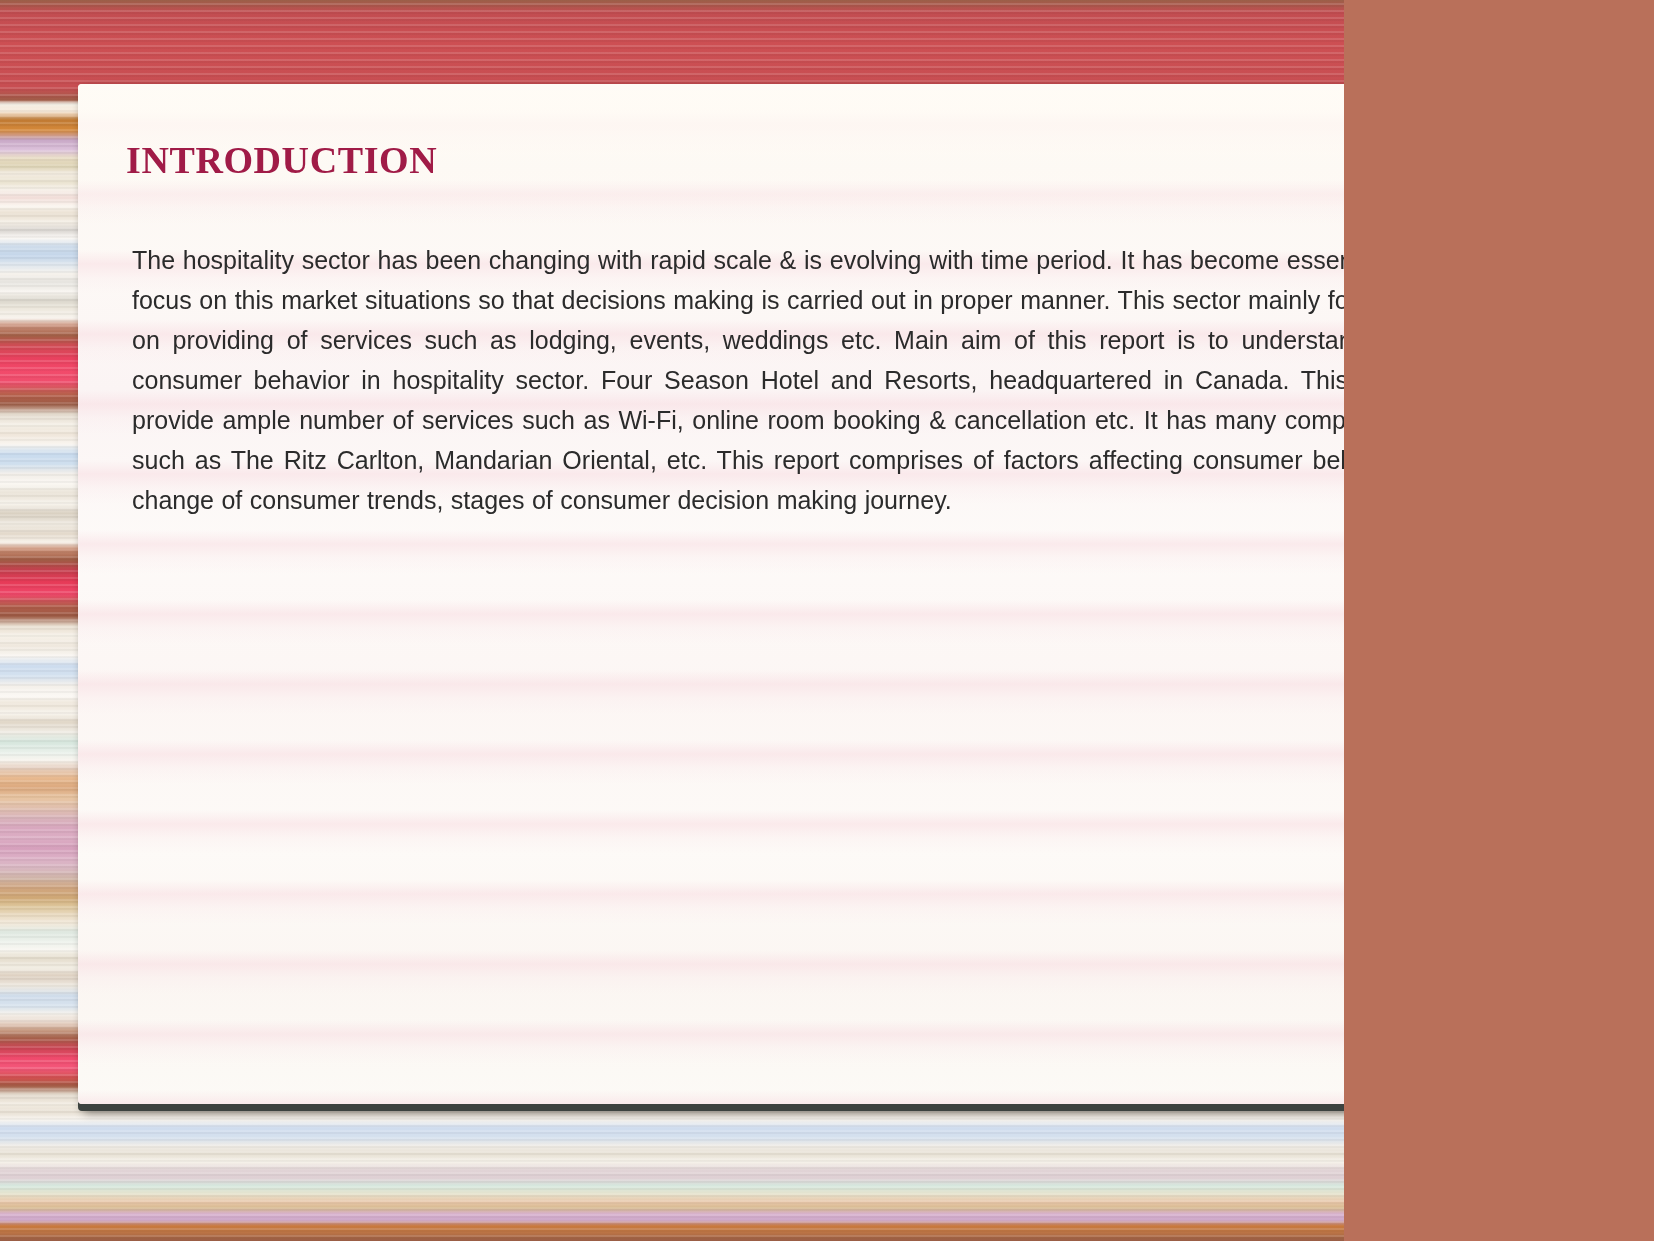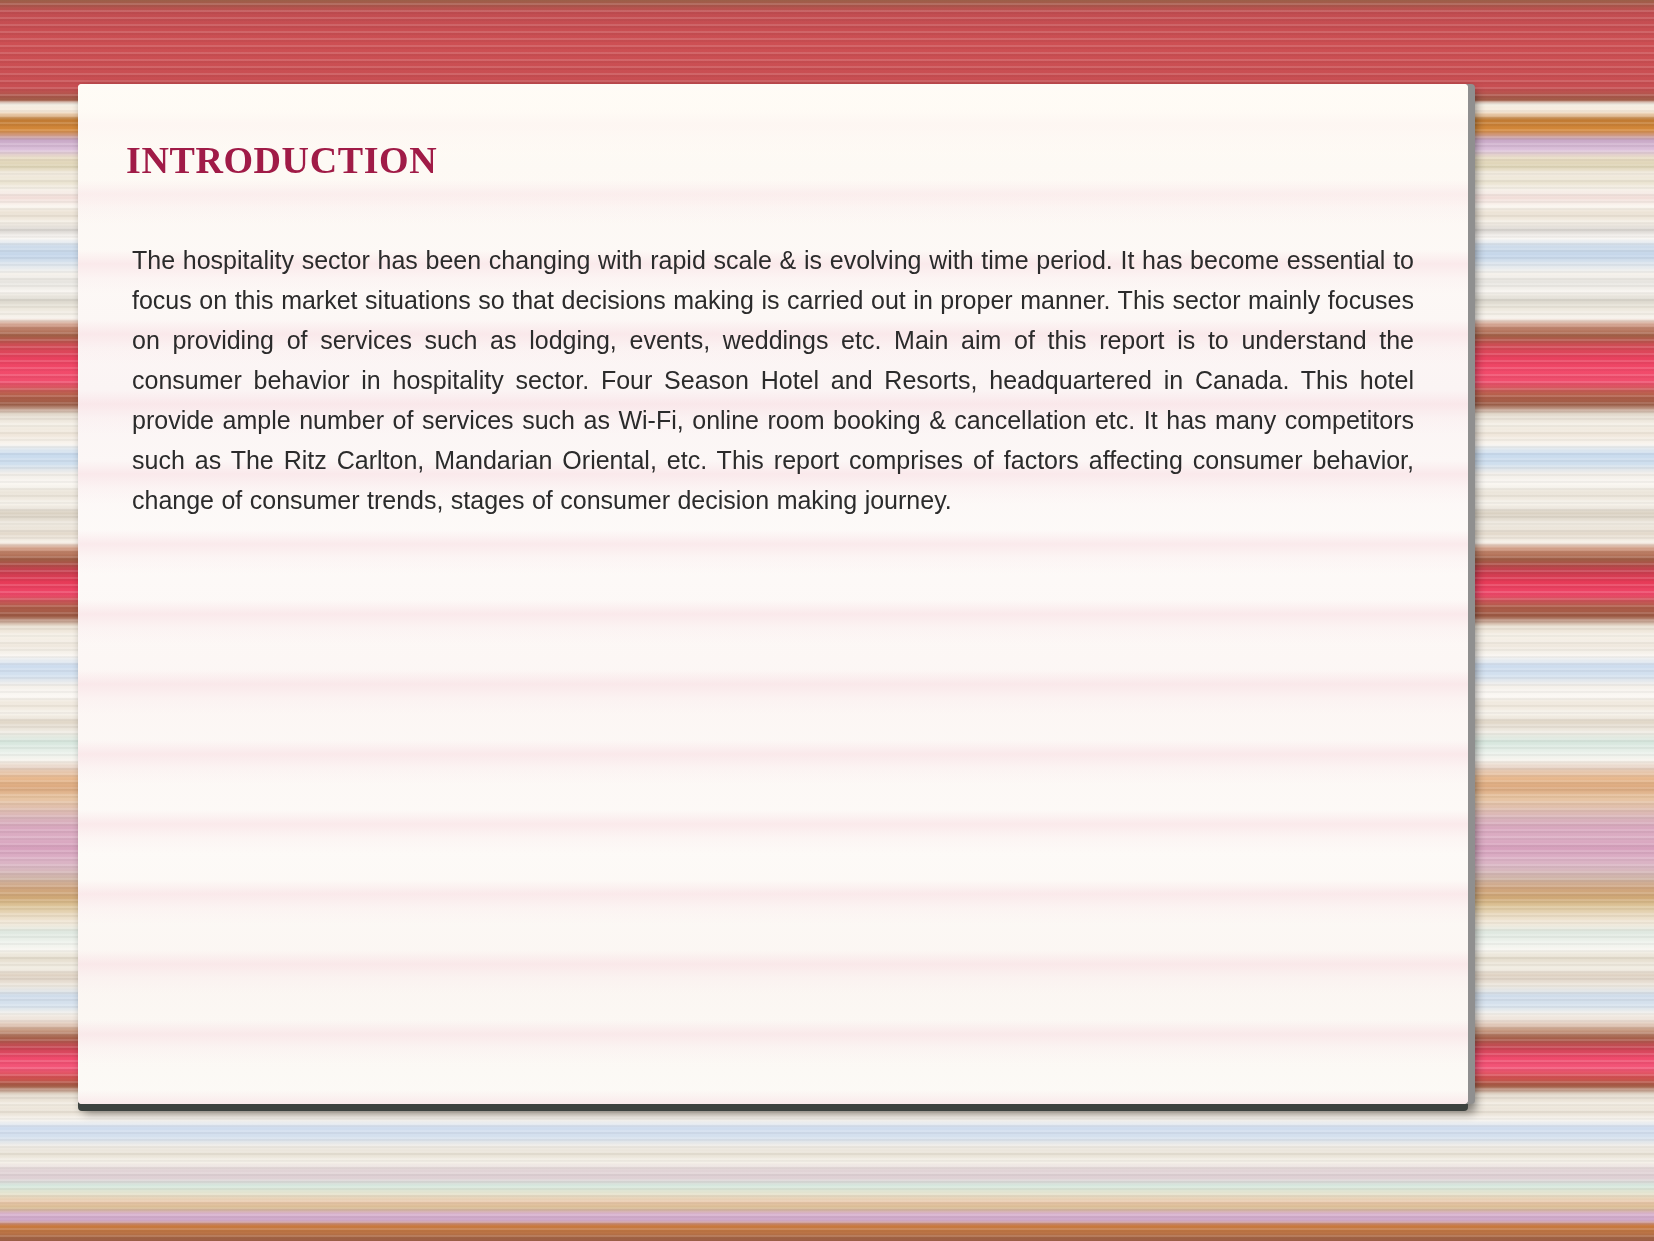--- a/index.html
+++ b/index.html
@@ -13,21 +13,21 @@
   body {
     font-family: "Liberation Serif", "DejaVu Serif", serif;
     background: #b9705a;
     position: relative;
   }
 
   
   #slide {
     position: absolute;
     inset: 0;
-    width: 1654px;
+    width: 1344px;
     height: 1241px;
     overflow: hidden;
   }
 
   #bg-stripes {
     position: absolute;
     inset: 0;
     background:
       linear-gradient(to bottom,
         #9b5f48 0px,

